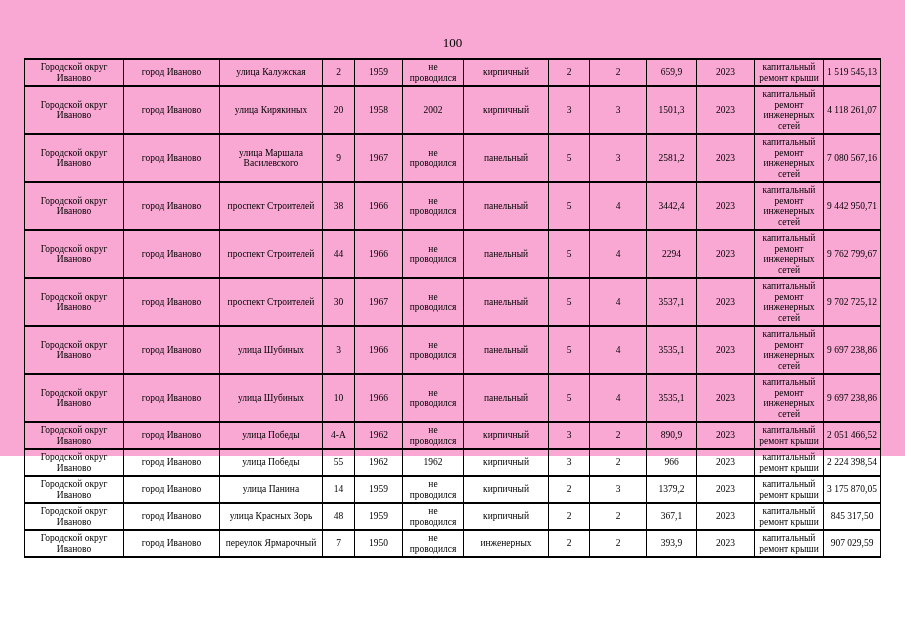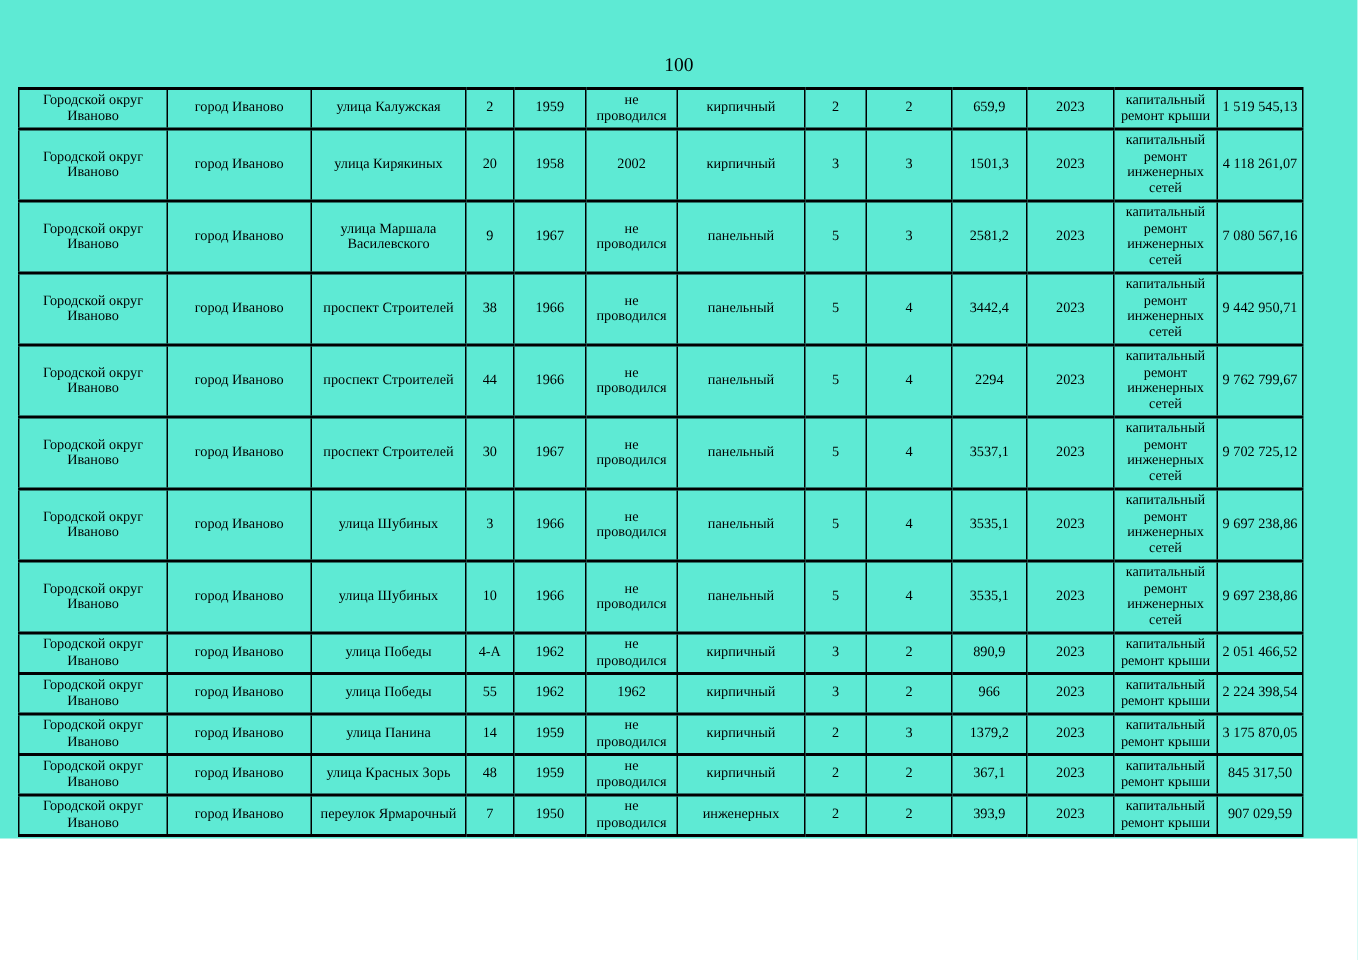--- a/index.html
+++ b/index.html
@@ -9,35 +9,35 @@
     width: 905px;
     height: 640px;
     font-family: "Liberation Serif", "DejaVu Serif", serif;
     color: #000000;
     position: relative;
     overflow: hidden;
   }
   .page {
     position: relative;
     width: 905px;
-    height: 559px;
-    background: #5eead4;
+    height: 456px;
+    background: #f9a8d4;
   }
   .page-number {
     position: absolute;
     top: 36px;
     left: 0;
     width: 905px;
     text-align: center;
     font-size: 13px;
     line-height: 14px;
   }
   table.repair-table {
     position: absolute;
-    left: 12px;
+    left: 24px;
     top: 58px;
     width: 856px;
     border-collapse: collapse;
     table-layout: fixed;
   }
   table.repair-table td {
     border: 1px solid #000000;
     border-top-width: 2px;
     border-bottom-width: 2px;
     font-size: 9.5px;

